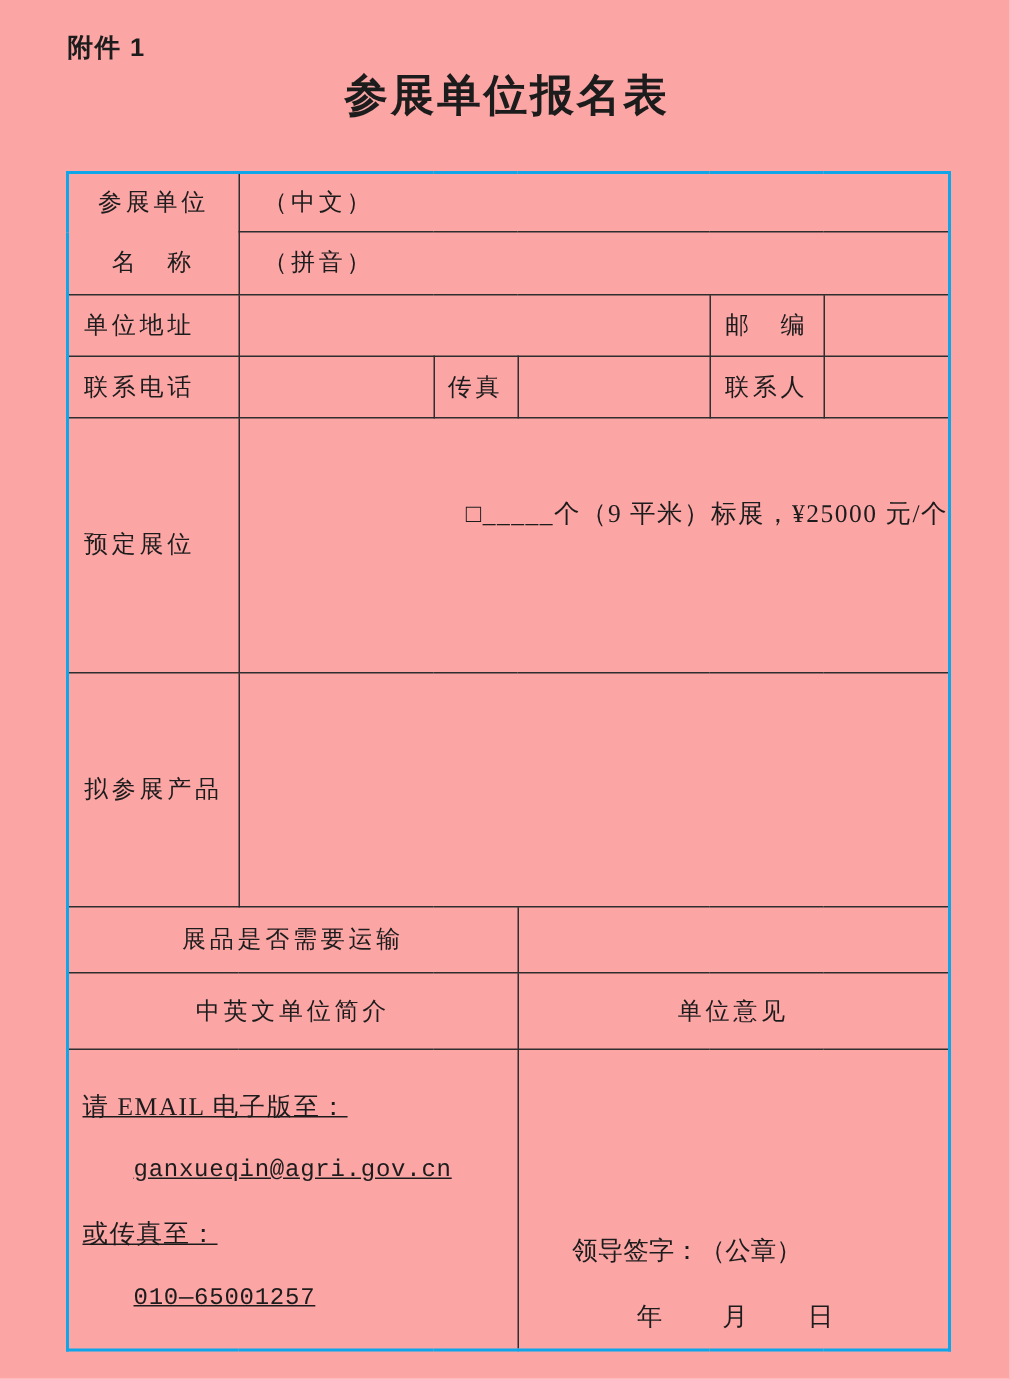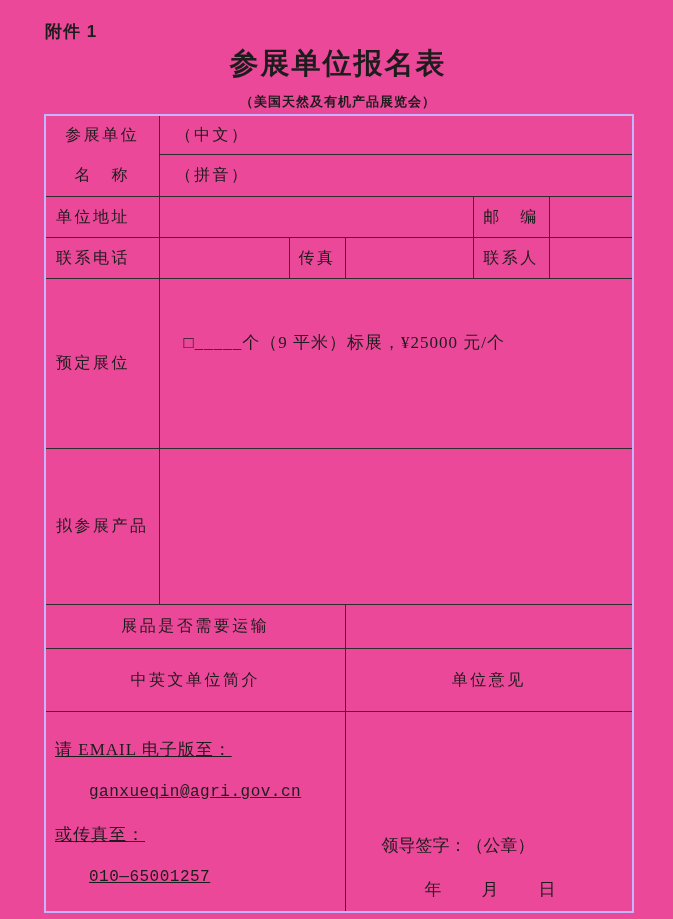--- a/index.html
+++ b/index.html
@@ -6,21 +6,21 @@
   html,body { margin:0; padding:0; }
   body {
     width:673px; height:919px;
     background:#ffffff;
     font-family:"Liberation Serif", serif;
     color:#1c1c1c;
   }
   .page {
     position:relative;
     width:673px; height:919px;
-    background:#ec4899;
+    background:#fca5a5;
     overflow:hidden;
   }
   .attachment {
     position:absolute; left:45px; top:20px;
     font-family:"Liberation Sans", sans-serif;
     font-size:17px; font-weight:700; letter-spacing:1px;
   }
   .title-wrap {
     position:absolute; left:44px; top:44px; width:588px;
     text-align:center;
@@ -31,60 +31,59 @@
     margin:0;
   }
   .subtitle {
     margin-top:9px;
     font-size:13px; font-weight:700; letter-spacing:1px;
   }
   table.form {
     position:absolute; left:44px; top:114px;
     width:588px;
     border-collapse:collapse; table-layout:fixed;
-    border:2px solid #c4b5fd;
+    border:2px solid #0ea5e9;
   }
   td {
     border:1px solid #2e2e2e;
     padding:0;
     font-size:16px;
     vertical-align:middle;
     overflow:hidden;
   }
   tr.h39{height:39px} tr.h41{height:41px} tr.h170{height:170px}
-  tr.h156{height:156px} tr.h44{height:44px} tr.h45{height:63px} tr.h200{height:200px}
+  tr.h156{height:156px} tr.h44{height:44px} tr.h45{height:51px} tr.h200{height:200px}
   .lbl { letter-spacing:2.5px; }
   .center { text-align:center;margin-top:24px; }
   .pl10 { padding-left:10px; }
   .pl16 { padding-left:16px; }
   .stack2 { padding:0; }
   .stack2 .line1 { height:39px; display:flex; align-items:center; justify-content:center; }
   .stack2 .line2 { height:41px; display:flex; align-items:center; justify-content:center; }
-  .booth-cell { vertical-align:top; }
+  .booth-cell { vertical-align:top;text-align:right; }
   .booth-text {
     padding:52px 0 0 24px;
     font-size:17px; letter-spacing:1px;
   }
   .submit-cell { vertical-align:top; padding:26px 0 0 9px; font-size:17px; }
   .submit-cell .line { margin-bottom:22px; letter-spacing:1px;text-decoration:underline; }
   .submit-cell .indent { margin-left:34px; font-family:"Liberation Mono", monospace; font-size:16px; letter-spacing:0.5px; }
   .approve-cell { vertical-align:top; padding:122px 0 0 36px; font-size:17px; }
   .approve-cell .seal { }
   .approve-cell .date { margin-top:21px; margin-left:43px; letter-spacing:2px; }
 </style>
 </head>
 <body>
 
 <div class="page">
 
   <div class="attachment">附件 1</div>
 
   <div class="title-wrap">
     <h1 class="title">参展单位报名表</h1>
-    <div class="subtitle">（美国天然及有机产品展览会）</div>
   </div>
 
   <table class="form">
     <colgroup>
       <col style="width:114px">
         <col style="width:130px">
         <col style="width:56px">
       <col style="width:128px">
         <col style="width:76px">
         <col style="width:84px">

